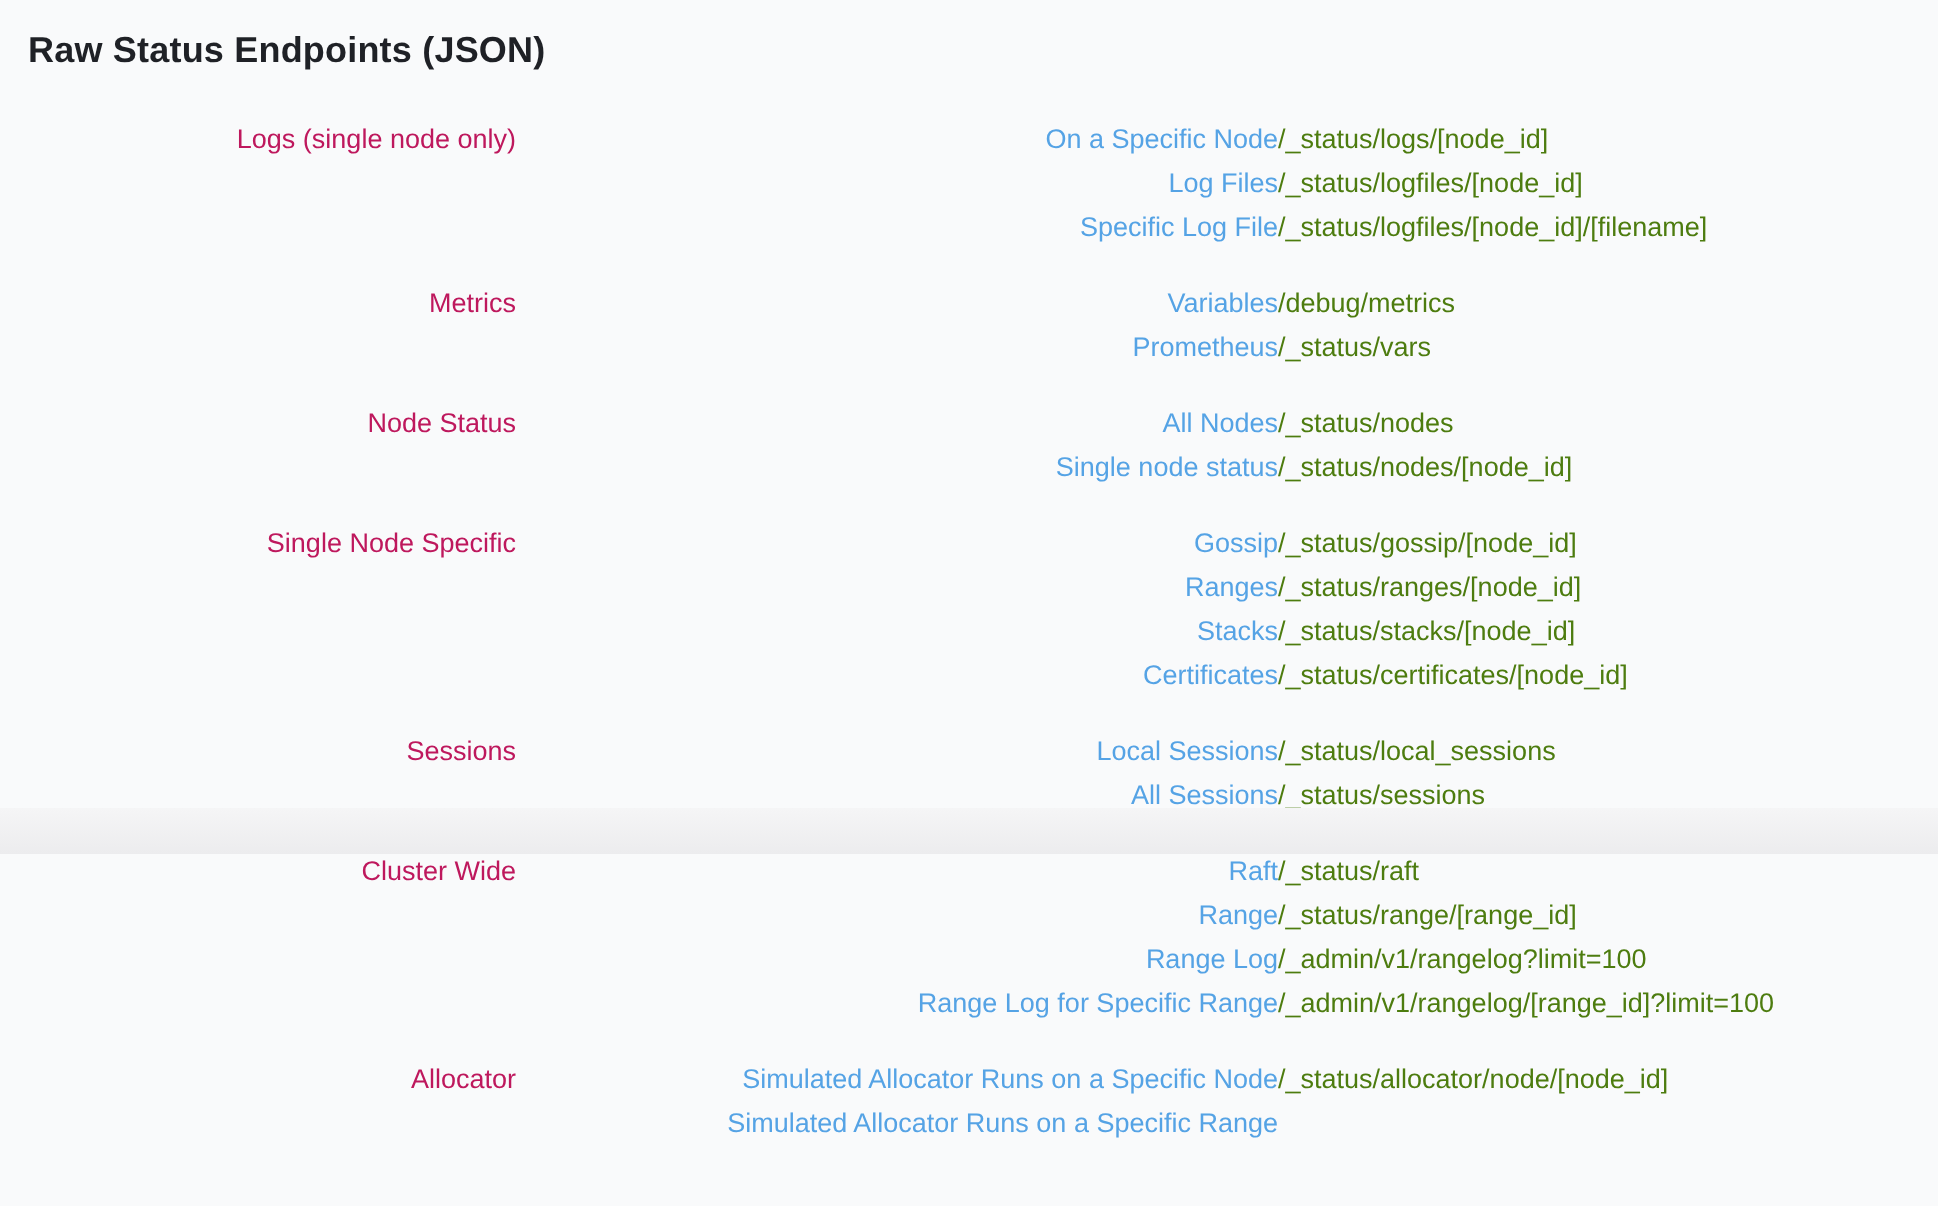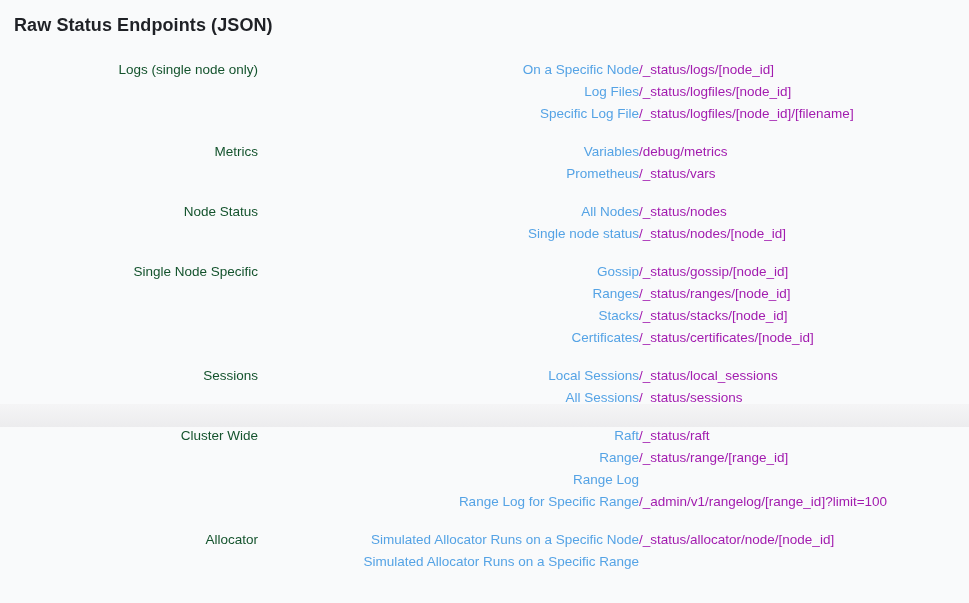--- a/index.html
+++ b/index.html
@@ -35,21 +35,21 @@
     align-items: flex-start;
     margin-bottom: 16px;
   }
   .category {
     width: 244px;
     flex: 0 0 244px;
     text-align: right;
     font-size: 13.5px;
     line-height: 22px;
     font-weight: 500;
-    color: #14532d;
+    color: #be185d;
   }
   .rows {
     display: flex;
     flex-direction: column;
     text-align: right;
   }
   .endpoint-row {
     display: flex;
     line-height: 22px;
     font-size: 13.5px;
@@ -57,21 +57,21 @@
   .endpoint-link {
     display: block;
     width: 355px;
     flex: 0 0 355px;
     margin-left: 26px;
     color: #55a3e5;
     text-decoration: none;
     cursor: pointer;
   }
   .endpoint-path {
-    color: #a21caf;
+    color: #4d7c0f;
     white-space: nowrap;
   }
   .bottom-shadow {
     position: absolute;
     left: 0;
     right: 0;
     bottom: 0;
     height: 23px;
     background: linear-gradient(180deg, #f5f5f6 0%, #ececee 100%);
     pointer-events: none;
@@ -182,20 +182,21 @@
     <span class="endpoint-path">/_status/raft</span>
   </div>
 
   <div class="endpoint-row">
     <a class="endpoint-link" href="#">Range</a>
     <span class="endpoint-path">/_status/range/[range_id]</span>
   </div>
 
   <div class="endpoint-row">
     <a class="endpoint-link" href="#">Range Log</a>
+    <span class="endpoint-path">/_admin/v1/rangelog?limit=100</span>
   </div>
 
   <div class="endpoint-row">
     <a class="endpoint-link" href="#">Range Log for Specific Range</a>
     <span class="endpoint-path">/_admin/v1/rangelog/[range_id]?limit=100</span>
   </div>
 </div>
   </div>
 
   <div class="section">

